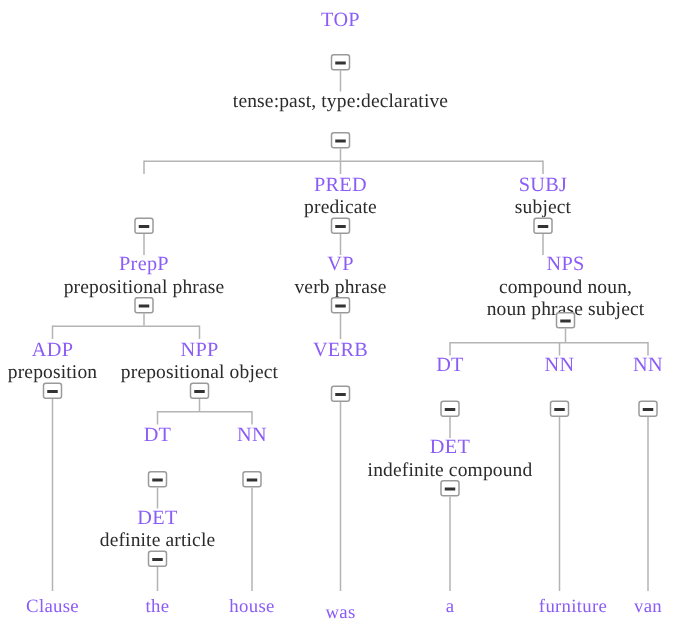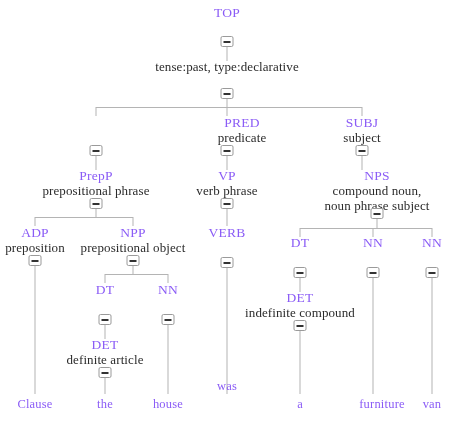--- a/index.html
+++ b/index.html
@@ -91,21 +91,21 @@
 
   <div class="vline" style="left:227px; top:99px; height:8px;"></div>
   <div class="hline" style="left:96px; top:107px; width:266px;"></div>
   <div class="vline" style="left:96px;  top:107px; height:9px;"></div>
   <div class="vline" style="left:227px; top:107px; height:9px;"></div>
   <div class="vline" style="left:362px; top:107px; height:9px;"></div>
 
   <div class="btn" style="left:96px; top:145px;"></div>
   <div class="vline" style="left:96px; top:156px; height:14px;"></div>
 
-  <div class="node" style="left:242px; top:116px;">
+  <div class="node" style="left:227px; top:116px;">
     <span class="cat">PRED</span>
     <span class="desc">predicate</span>
   </div>
   <div class="btn" style="left:227px; top:145px;"></div>
   <div class="vline" style="left:227px; top:156px; height:14px;"></div>
 
   <div class="node" style="left:362px; top:116px;">
     <span class="cat">SUBJ</span>
     <span class="desc">subject</span>
   </div>
@@ -210,21 +210,21 @@
 
   <div class="node leaf" style="left:35px; top:398px;">
     <span class="cat">Clause</span>
   </div>
   <div class="node leaf" style="left:105px; top:398px;">
     <span class="cat">the</span>
   </div>
   <div class="node leaf" style="left:168px; top:398px;">
     <span class="cat">house</span>
   </div>
-  <div class="node leaf" style="left:227px; top:380px;">
+  <div class="node leaf" style="left:227px; top:402px;">
     <span class="cat">was</span>
   </div>
   <div class="node leaf" style="left:300px; top:398px;">
     <span class="cat">a</span>
   </div>
   <div class="node leaf" style="left:382px; top:398px;text-align:center;">
     <span class="cat">furniture</span>
   </div>
   <div class="node leaf" style="left:432px; top:398px;">
     <span class="cat">van</span>

